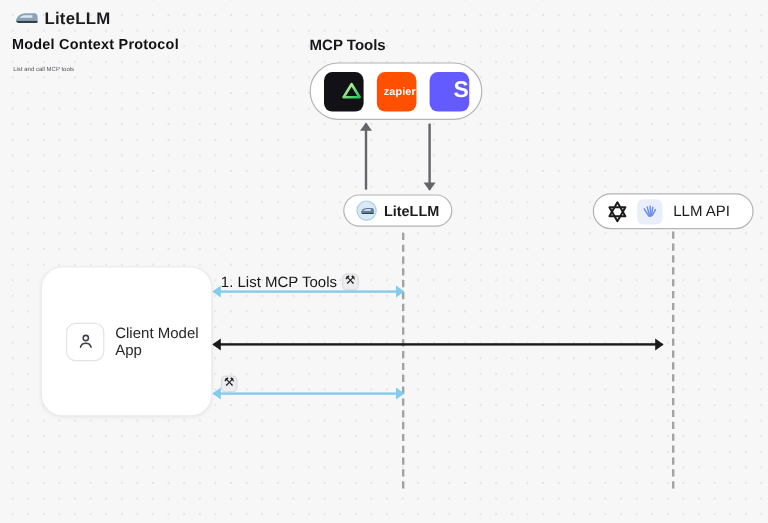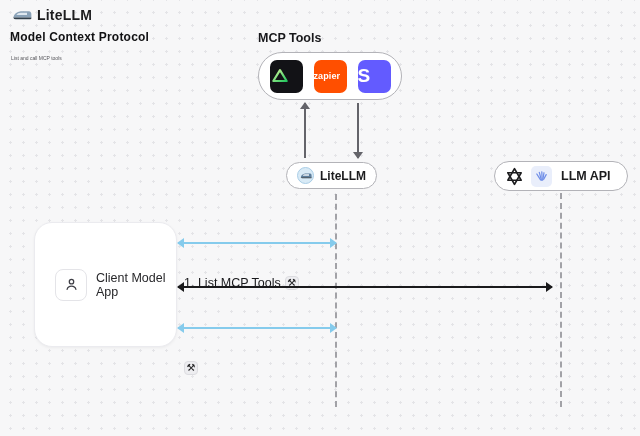--- a/index.html
+++ b/index.html
@@ -15,32 +15,32 @@
   .brand .txt { font-size:14px; font-weight:700; color:#1c1c1e; letter-spacing:.2px; }
   .title { position:absolute; left:10px; top:30px; font-size:12px; font-weight:700; color:#111113; letter-spacing:.2px; }
   .subtitle { position:absolute; left:11px; top:55px; font-size:5px; color:#55555a; }
 
   
   .pill { position:absolute; background:#fff; border:1.5px solid #b3b3b8; display:flex; align-items:center; }
 
   .mcp-label { position:absolute; left:258px; top:31px; width:144px; text-align:left;
     font-size:12.5px; font-weight:600; color:#18181b; }
   .mcp-box { left:258px; top:52px; width:144px; height:48px; border-radius:25px; justify-content:center; gap:11px; }
-  .tool-tile { width:33px; height:33px; border-radius:7px; display:flex; align-items:center; justify-content:flex-start; }
+  .tool-tile { width:33px; height:33px; border-radius:7px; display:flex; align-items:center; justify-content:flex-end; }
   .tile-dark { background:#121216; }
   .tile-zapier { background:#ff4f00; color:#fff; font-size:9px; font-weight:700; letter-spacing:.1px; }
   .tile-stripe { background:#635bff; color:#fff; font-size:19px; font-weight:700; }
 
   .litellm-pill { left:286px; top:162px; width:91px; height:27px; border-radius:14px; justify-content:center; gap:6px; }
   .litellm-pill .txt { font-size:12px; font-weight:600; color:#1c1c1e; }
   .logo-circle { width:17px; height:17px; border-radius:50%; background:#d8eaf6; border:1px solid #a9cde6;
     display:flex; align-items:center; justify-content:center; }
 
   .llm-pill { left:494px; top:161px; width:134px; height:30px; border-radius:16px; padding-left:9px; gap:6px; }
-  .llm-pill .txt { font-size:12.5px; font-weight:700; color:#1c1c1e; margin-left:3px; }
+  .llm-pill .txt { font-size:12.5px; font-weight:400; color:#1c1c1e; margin-left:3px; }
   .provider-sq { width:21px; height:21px; border-radius:5px; background:#e9eefb; display:flex; align-items:center; justify-content:center; }
 
   .client-box { position:absolute; left:34px; top:222px; width:143px; height:125px; background:#fff;
     border:1px solid #ebebef; border-radius:18px; box-shadow:0 1px 3px rgba(0,0,0,.05);
     display:flex; align-items:center; padding-left:20px; gap:9px; }
   .client-icon-sq { width:32px; height:32px; border-radius:8px; background:#fff; border:1px solid #e4e4e8;
     display:flex; align-items:center; justify-content:center; flex:0 0 auto; }
   .client-box .txt { font-size:12.5px; font-weight:500; color:#27272a; }
 
   
@@ -52,21 +52,21 @@
   .varrow { position:absolute; width:1.5px; background:#64646a; }
   .va-up { left:304px; top:103px; height:55px; }
   .va-down { left:357px; top:103px; height:55px; }
   .vh-up { position:absolute; top:-1px; left:-4.2px; width:0; height:0;
     border-left:5px solid transparent; border-right:5px solid transparent; border-bottom:7px solid #64646a; }
   .vh-down { position:absolute; bottom:-1px; left:-4.2px; width:0; height:0;
     border-left:5px solid transparent; border-right:5px solid transparent; border-top:7px solid #64646a; }
 
   
   .msg-label { position:absolute; display:flex; align-items:flex-start; gap:4px;
-    font-size:12.5px; font-weight:500; color:#18181b;margin-top:48px; }
+    font-size:12.5px; font-weight:500; color:#18181b; }
   .msg-label.gray { color:#717179; }
   .tool-badge { display:inline-flex; align-items:center; justify-content:center;
     min-width:14px; height:14px; border-radius:4px; background:#ededf0; border:1px solid #dcdce0;
     font-size:10px; color:#1c1c1e; line-height:1; }
   .harrow { position:absolute; height:2px; }
   .harrow .hl { position:absolute; left:-1px; top:-4px; width:0; height:0;
     border-top:5px solid transparent; border-bottom:5px solid transparent; border-right:7px solid; }
   .harrow .hr { position:absolute; right:-1px; top:-4px; width:0; height:0;
     border-top:5px solid transparent; border-bottom:5px solid transparent; border-left:7px solid; }
   .blue { background:#85cbec; color:#85cbec; }

